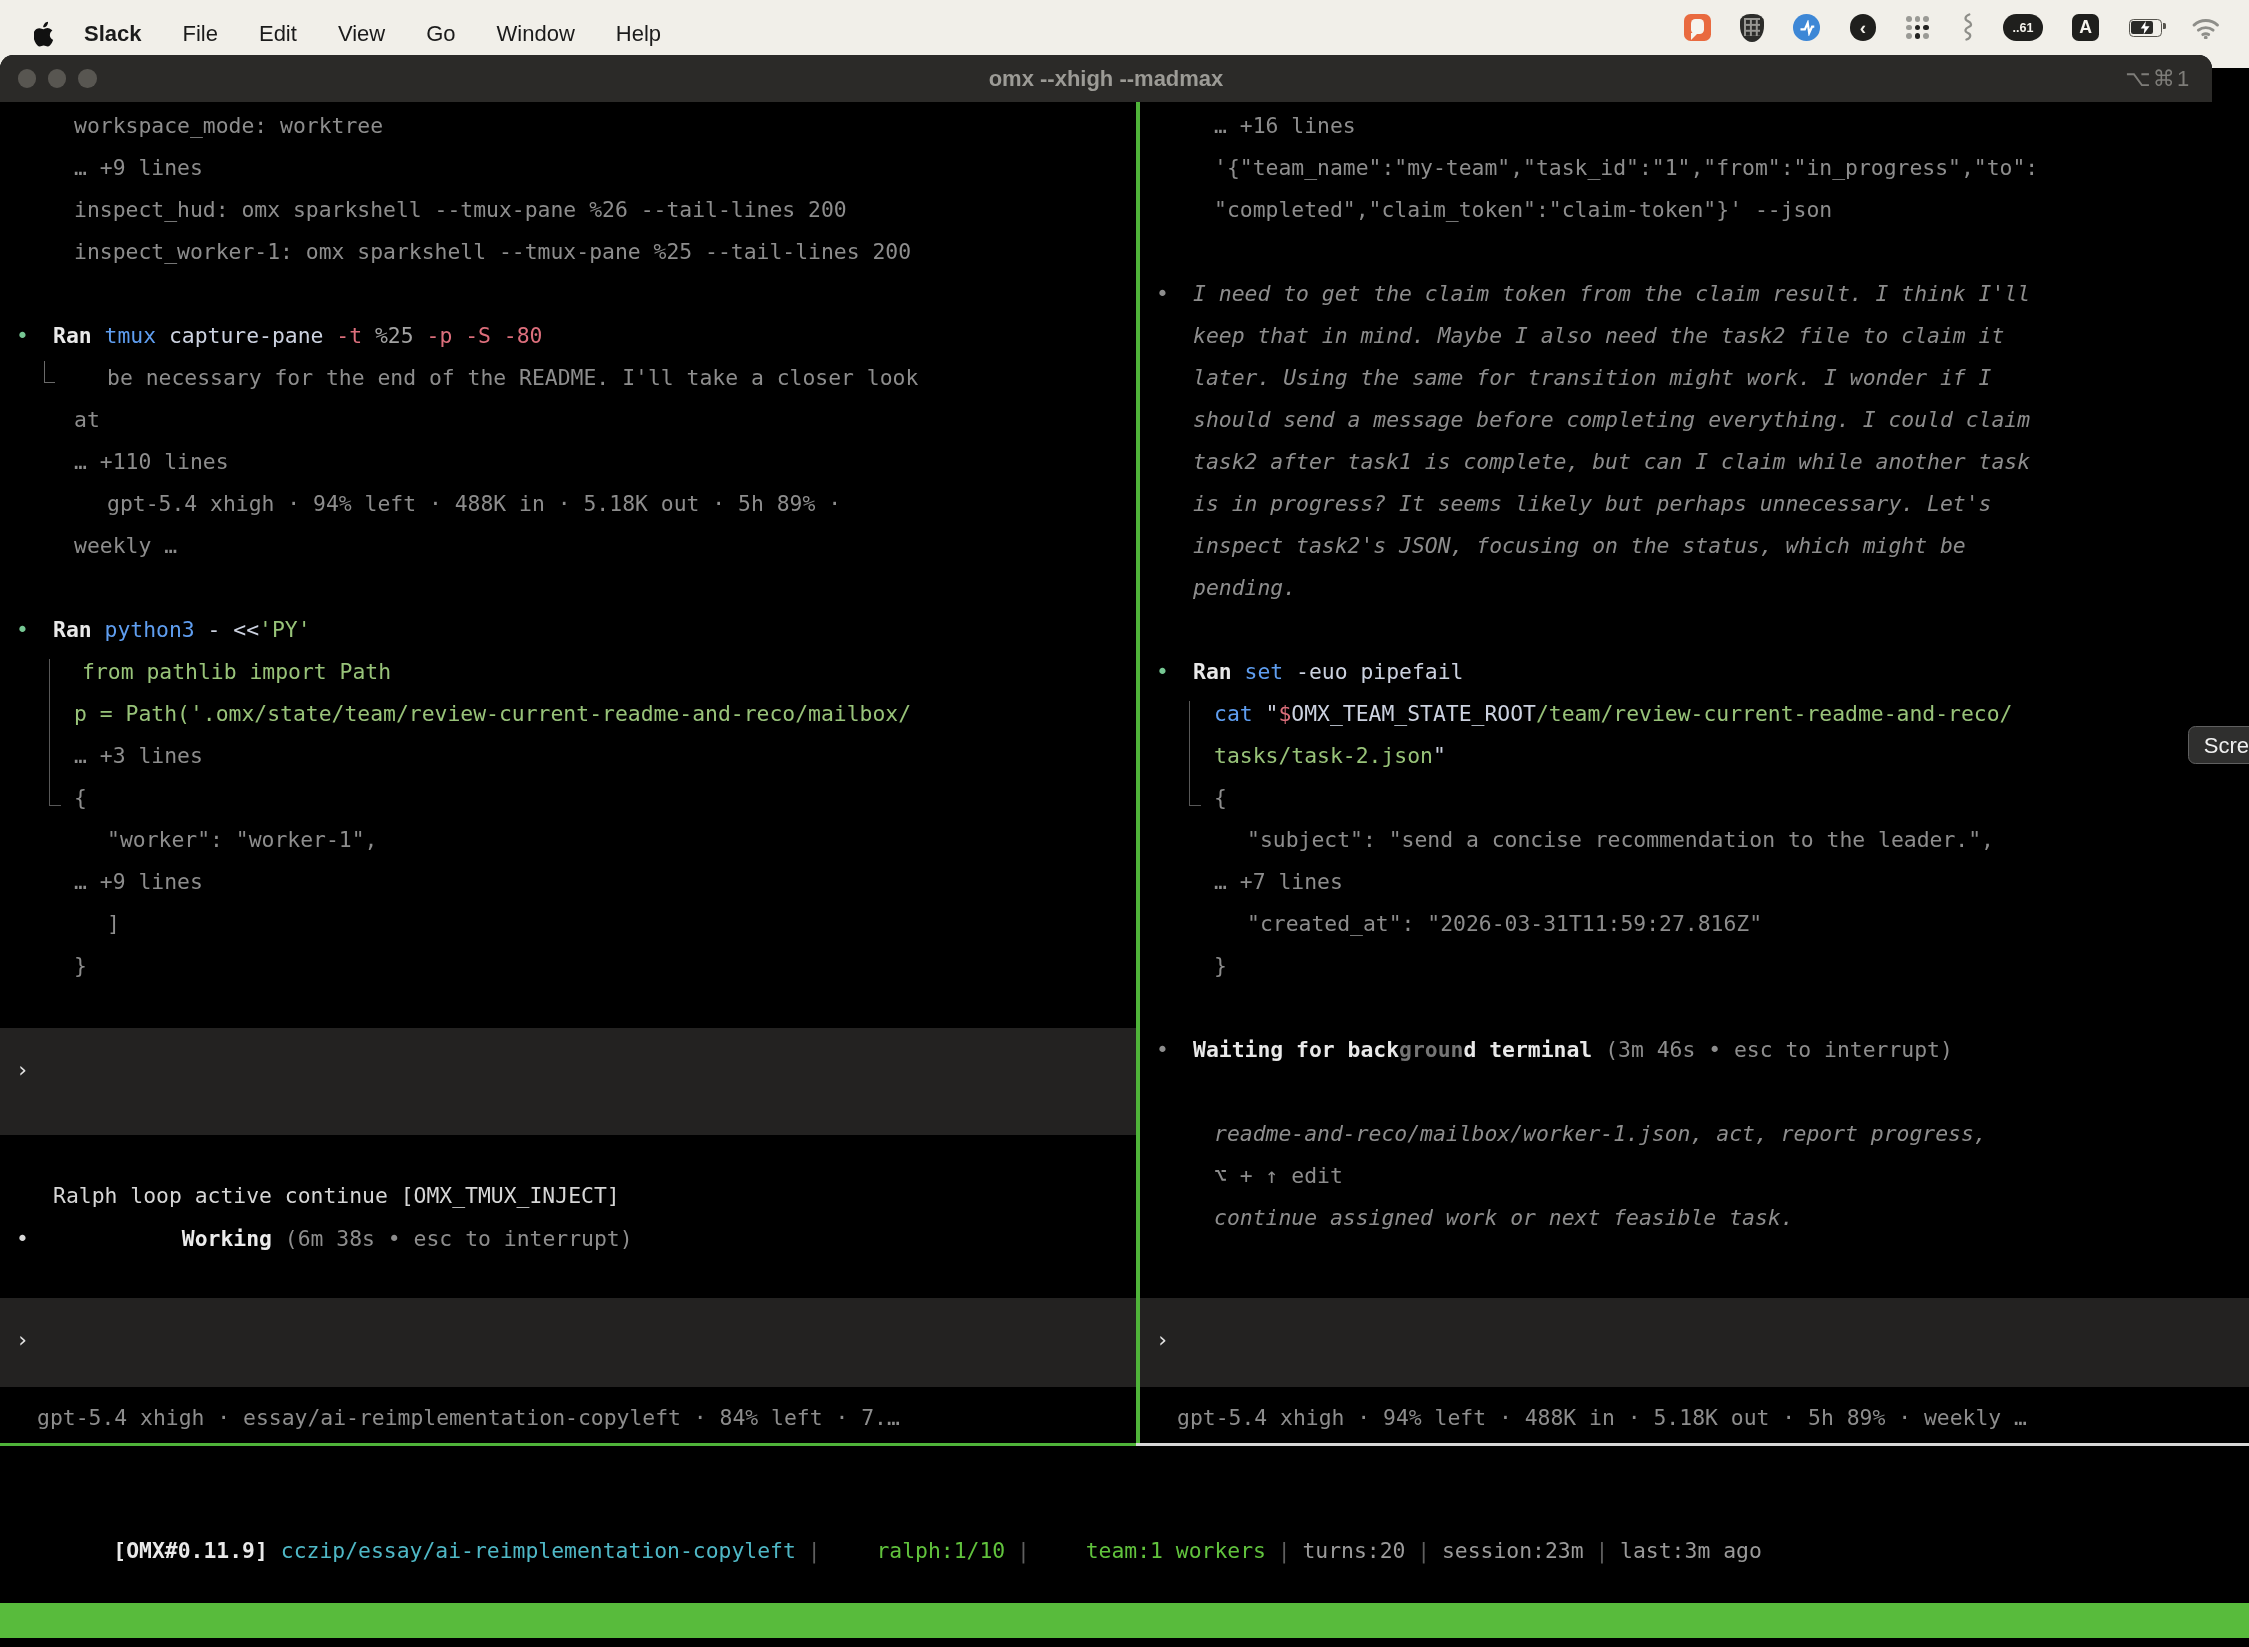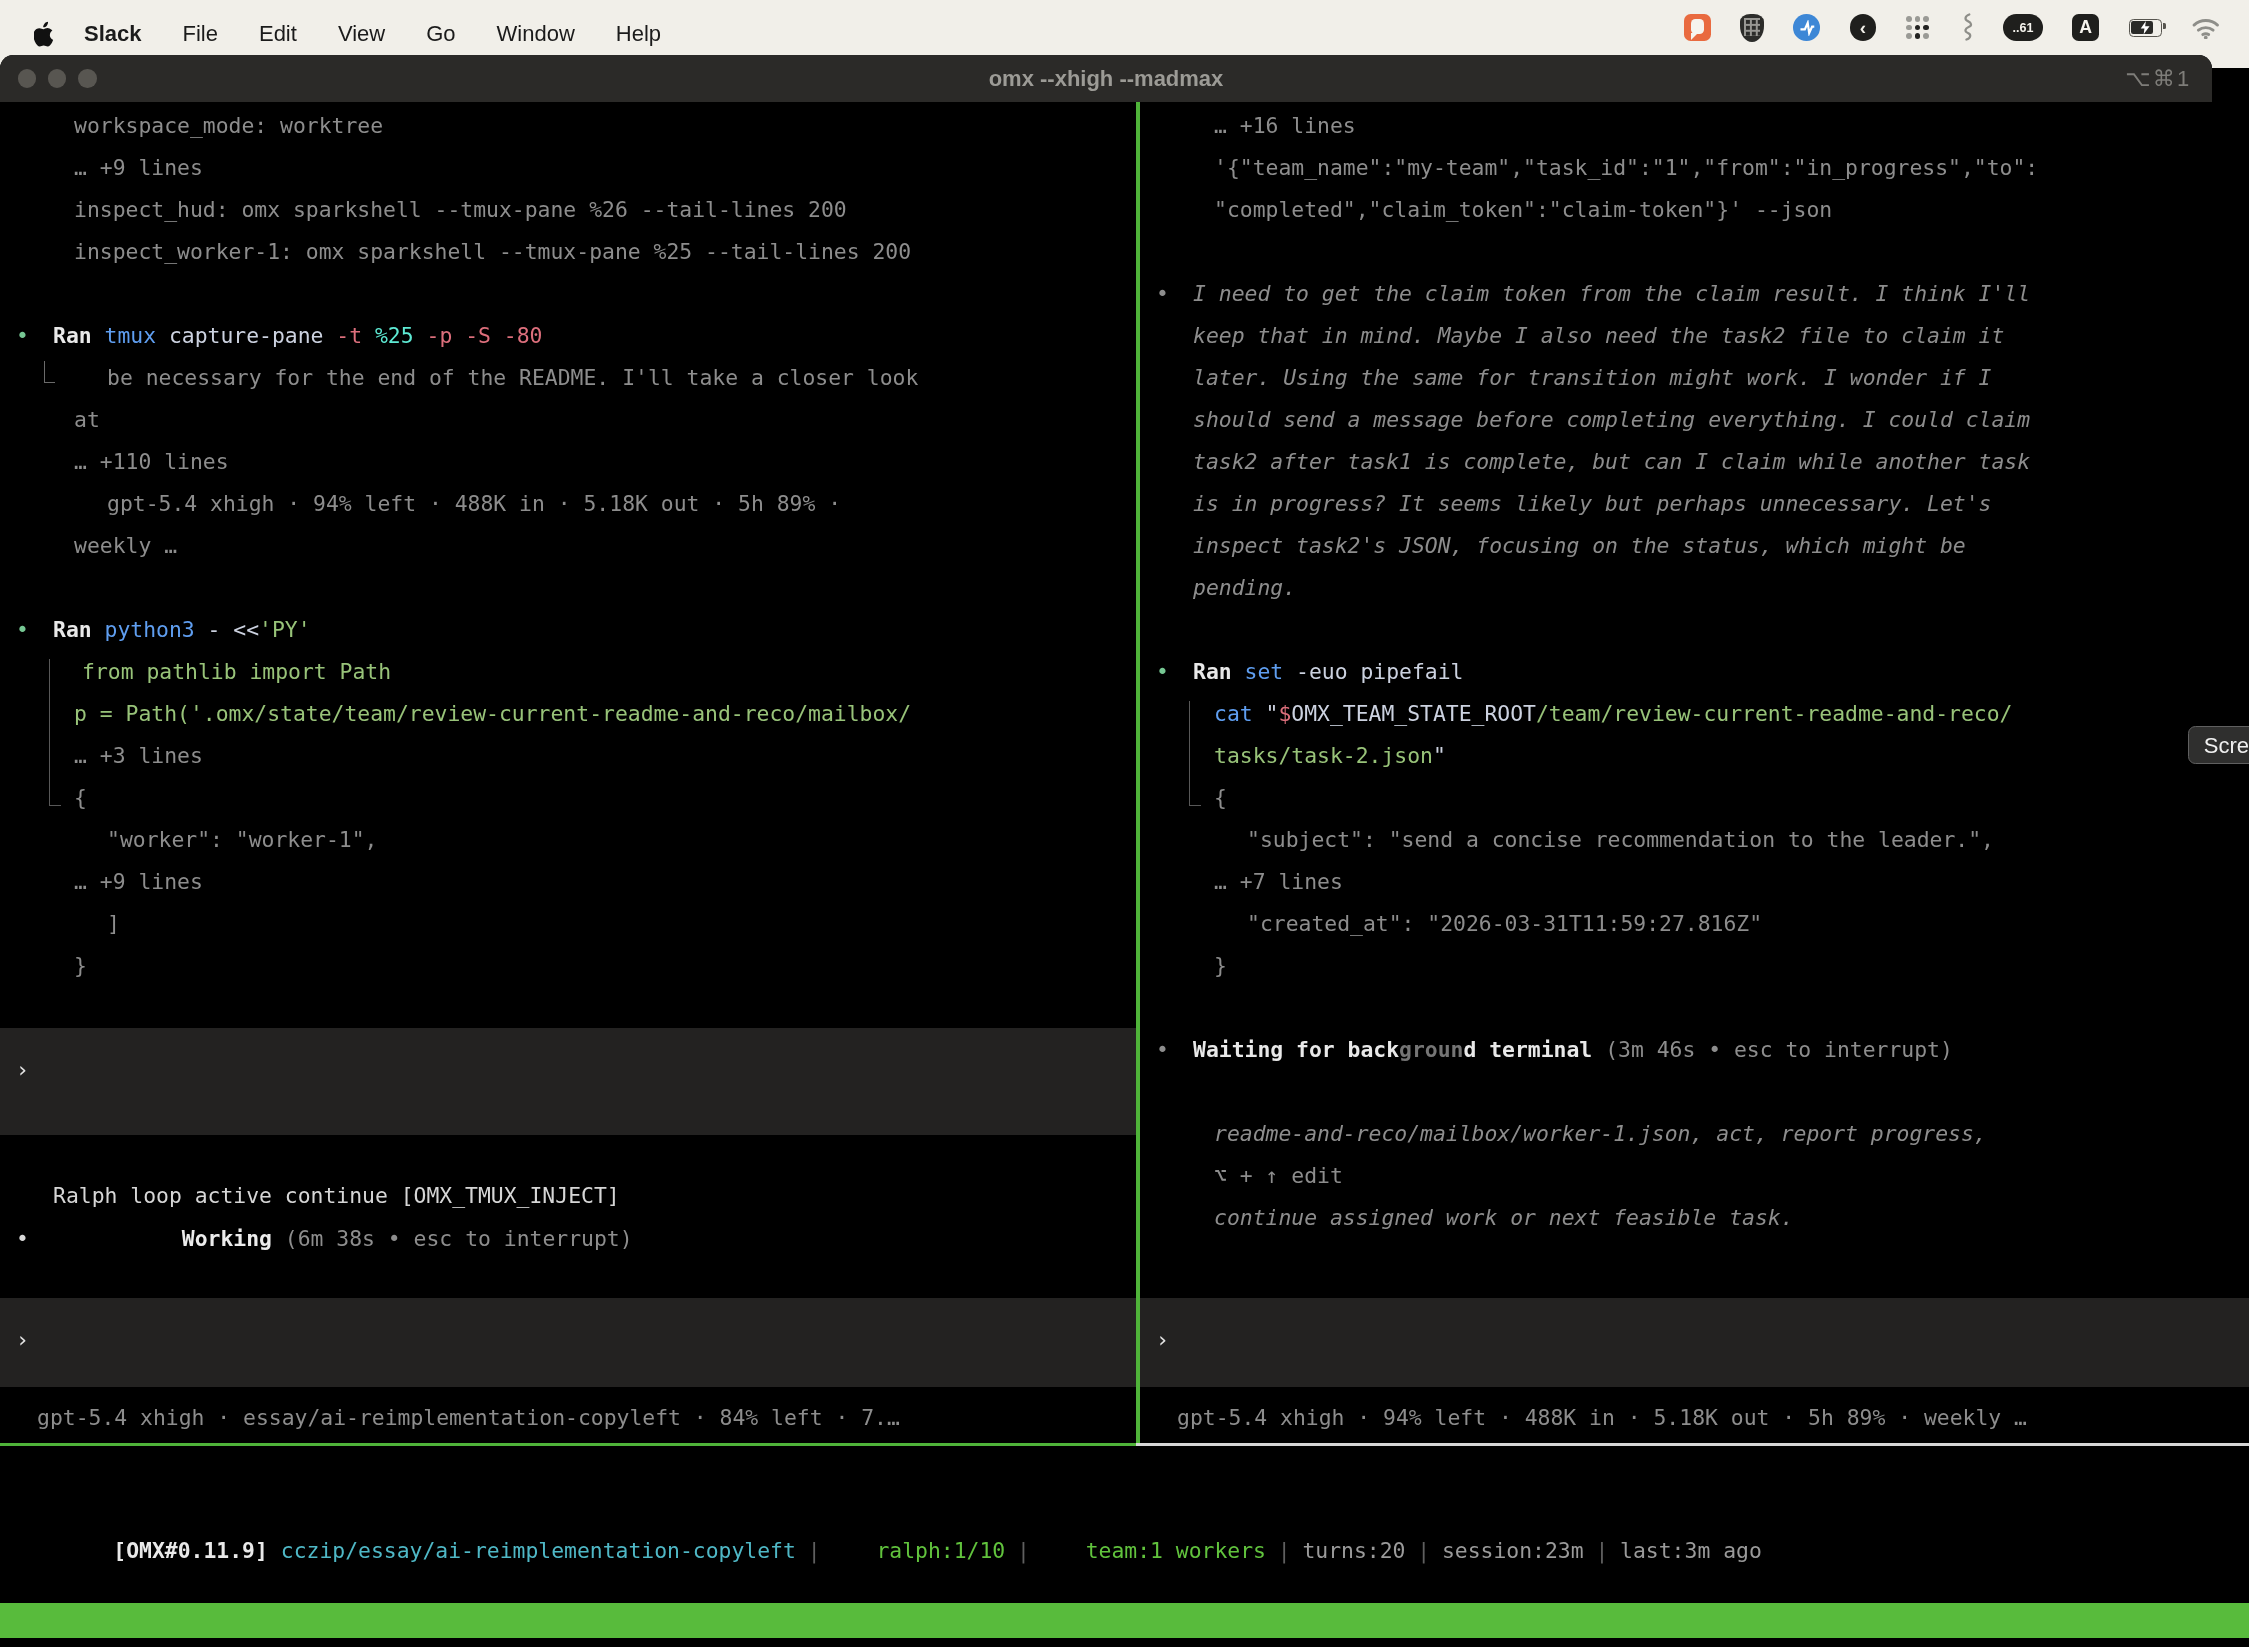--- a/index.html
+++ b/index.html
@@ -56,21 +56,21 @@
   .row .corner{position:absolute;left:44px;top:4.4px;width:9.6px;height:20.7px;
                border-left:1.5px solid #6a6a6a;border-bottom:1.5px solid #6a6a6a;}
   .lconn{position:absolute;width:11px;border-left:1.5px solid #585858;border-bottom:1.5px solid #585858;}
   .c-g{color:#8d8d8d;}
   .c-gi{color:#8d8d8d;font-style:italic;}
   .c-wb{color:#e9e9e9;font-weight:700;}
   .c-dimw{color:#757575;font-weight:700;}
   .c-blue{color:#5f9ef0;}
   .c-lav{color:#ccd2e0;}
   .c-pink{color:#dd6f7c;}
-  .c-orange{color:#5eead4;text-align:center;}
+  .c-orange{color:#a3a3a3;text-align:center;}
   .c-green{color:#98c379;}
   .c-bgreen{color:#76c793;}
   .c-bgray{color:#8d8d8d;}
   .band{position:absolute;left:0;right:0;background:#232221;}
   .band1{top:926px;height:107px;}
   .band2{top:1196px;height:89px;}
   .band .bline{position:relative;height:42px;line-height:42px;white-space:pre;margin-top:20.7px;}
   .band1 .bline{color:#d6d6d6;}
   .band2 .bline{color:#969696;}
   .chev{position:absolute;left:16px;top:0;color:#e3e3e3;}

